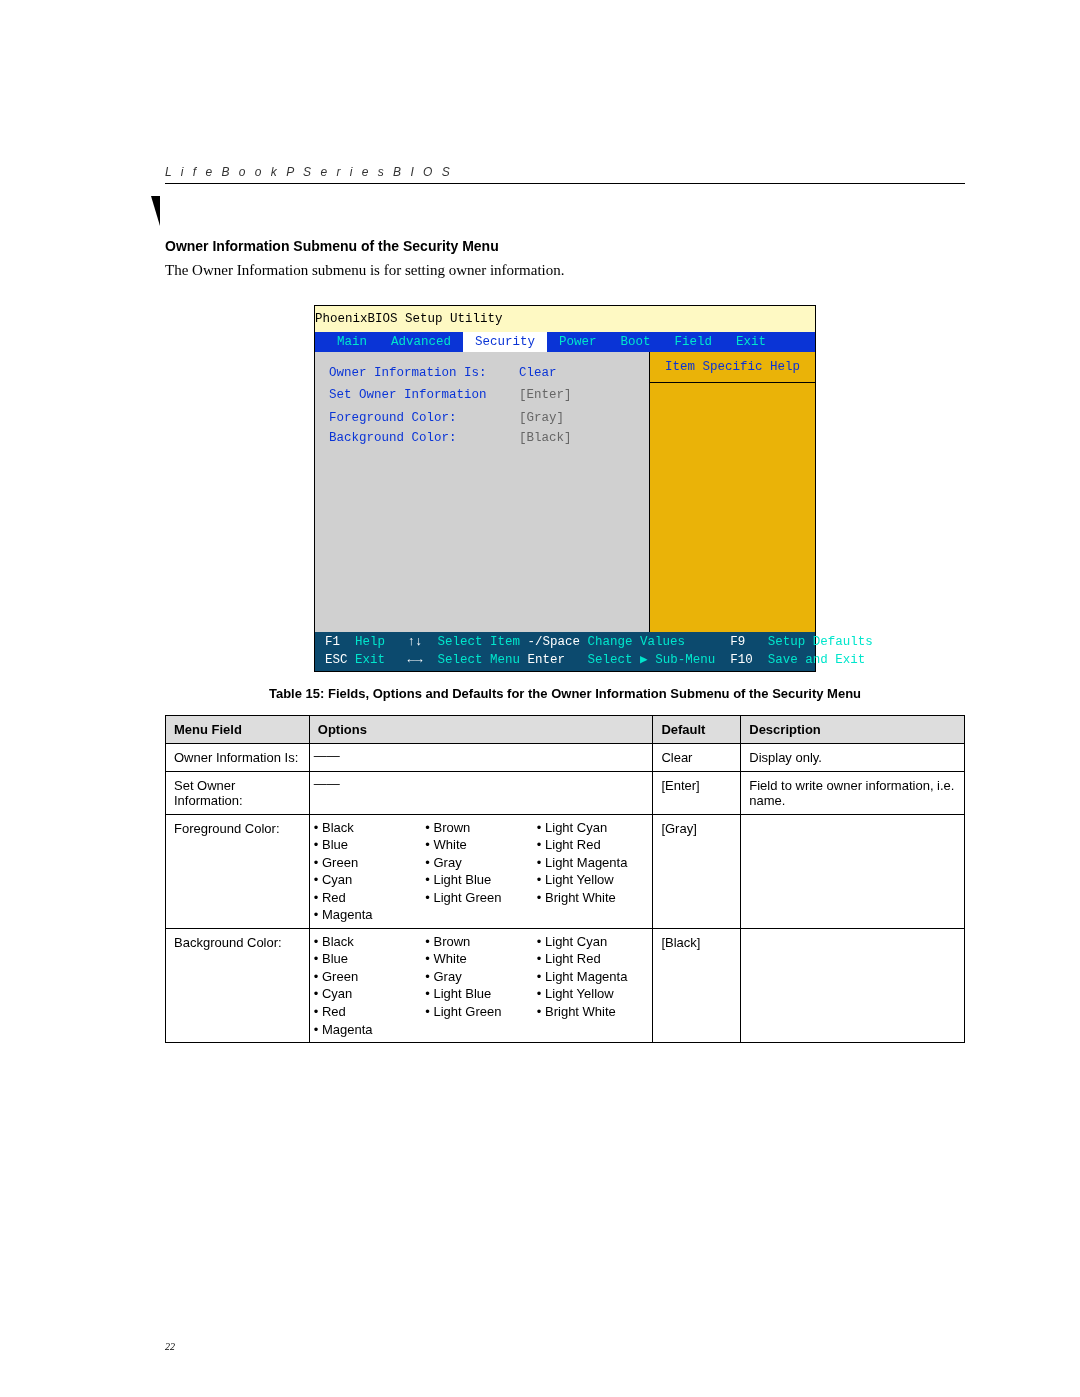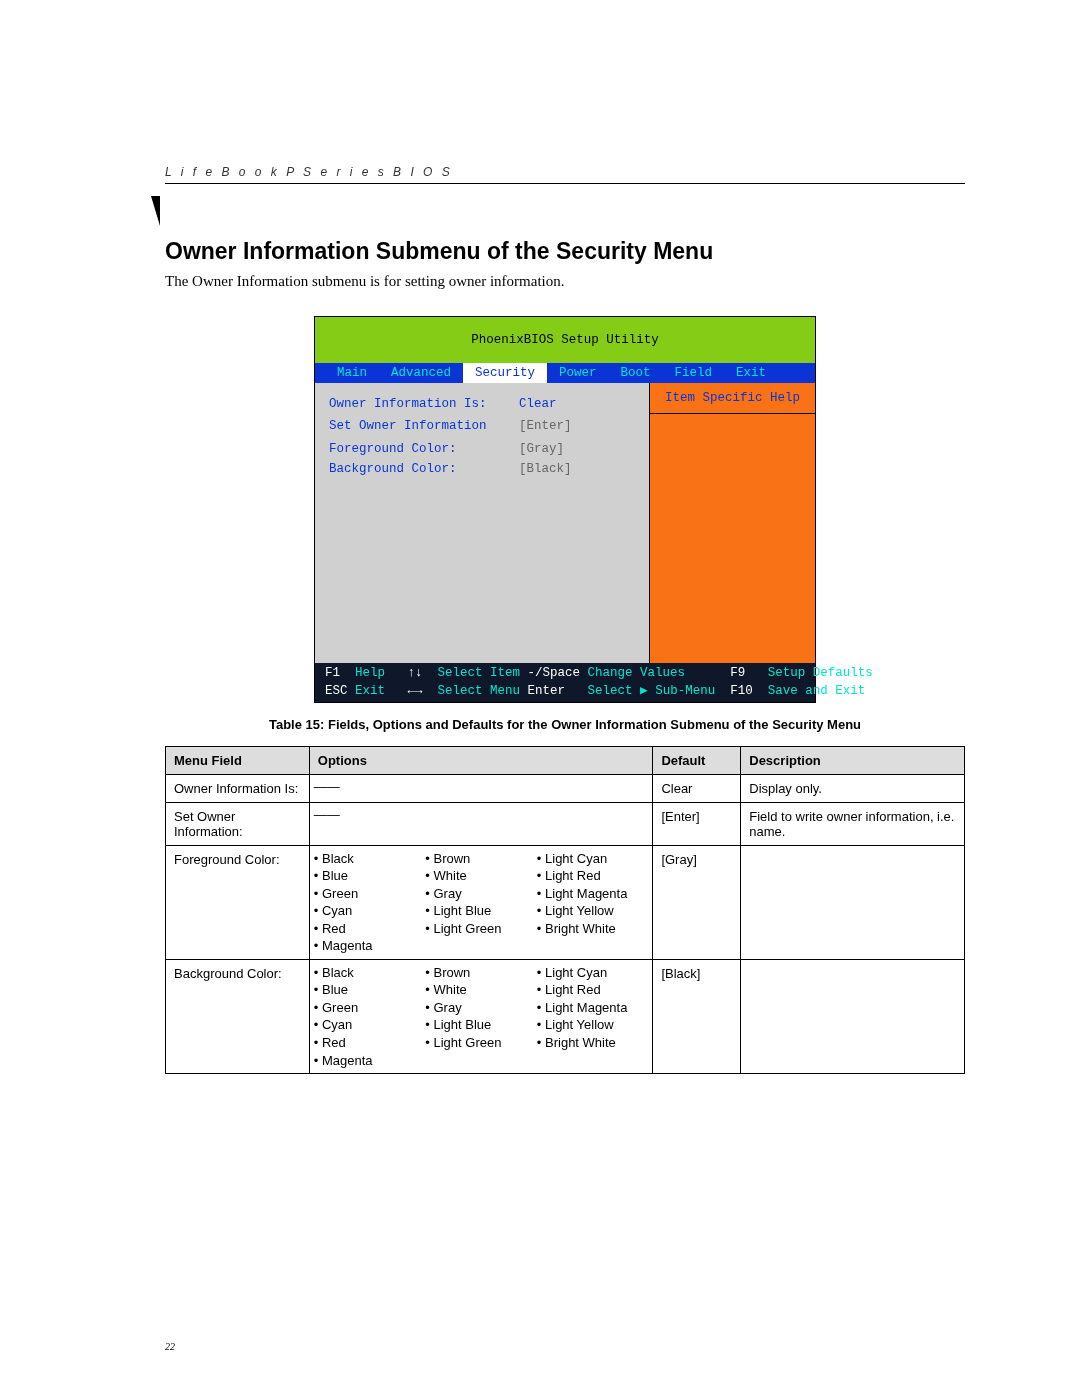--- a/index.html
+++ b/index.html
@@ -1,36 +1,36 @@
 <!DOCTYPE html>
 <html><head>
 <meta charset="utf-8">
 <style>
 html,body{margin:0;padding:0;background:#fff;font-family:Georgia,'Times New Roman',serif;}
 .page{width:1080px;height:1397px;position:relative;background:#fff;box-sizing:border-box;padding:165px 115px 0 165px;}
 .hdr-line{font-family:Arial,Helvetica,sans-serif;font-style:italic;font-size:12px;letter-spacing:3px;color:#333;margin-bottom:4px;}
 .hdr-rule{height:1px;background:#000;margin-bottom:12px;}
 .hdr-tri{width:0;height:0;border-left:9px solid transparent;border-right:0 solid transparent;border-top:30px solid #000;margin-left:-14px;margin-bottom:12px;}
-.sec-title{font-family:Arial,Helvetica,sans-serif;font-weight:bold;font-size:23px;color:#000;margin:0 0 8px 0;}
+.sec-title{font-family:Arial,Helvetica,sans-serif;font-weight:bold;font-size:14px;color:#000;margin:0 0 8px 0;}
 .sec-intro{font-family:Georgia,serif;font-size:15px;color:#000;margin:0 0 26px 0;}
 .bios-wrap{display:flex;justify-content:center;margin-bottom:14px;}
 .bios{width:500px;border:1px solid #000;font-family:'Courier New',monospace;font-size:12.5px;line-height:1.45;}
-.bios-title{background:#84cc16;color:#000;text-align:center;padding:14px 0;font-weight:normal;}
+.bios-title{background:#fef9c3;color:#000;text-align:left;padding:4px 0;font-weight:normal;}
 .bios-menu{background:#0a34d6;color:#00e6cc;padding:0 10px;display:flex;}
 .bios-menu span{padding:1px 12px 1px 12px;}
 .bios-menu .active{background:#ffffff;color:#0a34d6;}
 .bios-body{display:flex;height:280px;}
 .bios-left{flex:1;background:#d0d0d0;padding:12px 10px 10px 14px;border-right:1px solid #000;}
 .bios-left .row{display:flex;margin-bottom:2px;}
 .bios-left .row .lbl{flex:0 0 190px;color:#0a34d6;}
 .bios-left .row .val{color:#0a34d6;}
 .bios-left .row .gray{color:#666;}
-.bios-right{flex:0 0 165px;background:#f97316;}
+.bios-right{flex:0 0 165px;background:#eab308;}
 .bios-right-title{color:#0a34d6;text-align:center;padding:6px 0;border-bottom:1px solid #000;}
-.bios-footer{background:#0f172a;color:#00e6cc;padding:1px 10px;}
+.bios-footer{background:#0c4a6e;color:#00e6cc;padding:1px 10px;}
 .bios-footer .frow{display:flex;white-space:pre;}
 .bios-footer .key{color:#fff;}
 .fig-cap{text-align:center;font-family:Arial,Helvetica,sans-serif;font-size:11px;font-weight:bold;margin-bottom:14px;}
 .tbl-cap{text-align:center;font-family:Arial,Helvetica,sans-serif;font-size:13px;font-weight:bold;margin-bottom:14px;}
 table.opts{width:100%;border-collapse:collapse;font-family:Arial,Helvetica,sans-serif;font-size:13px;}
 table.opts th{background:#ddd;font-weight:bold;text-align:left;padding:6px 8px;border:1px solid #000;}
 table.opts td{padding:6px 8px;border:1px solid #000;vertical-align:top;}
 table.opts td.options{padding:4px 4px;}
 .opt-cols{display:flex;gap:0;}
 .opt-col{flex:1;}

